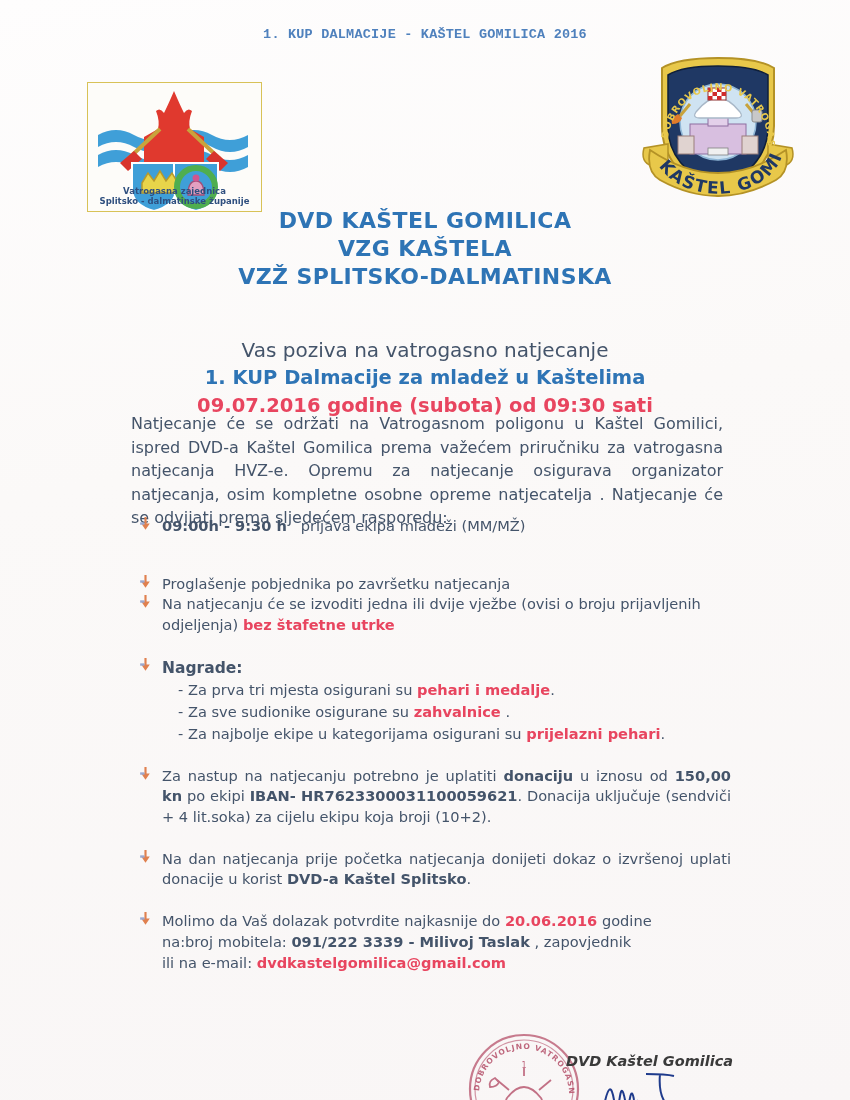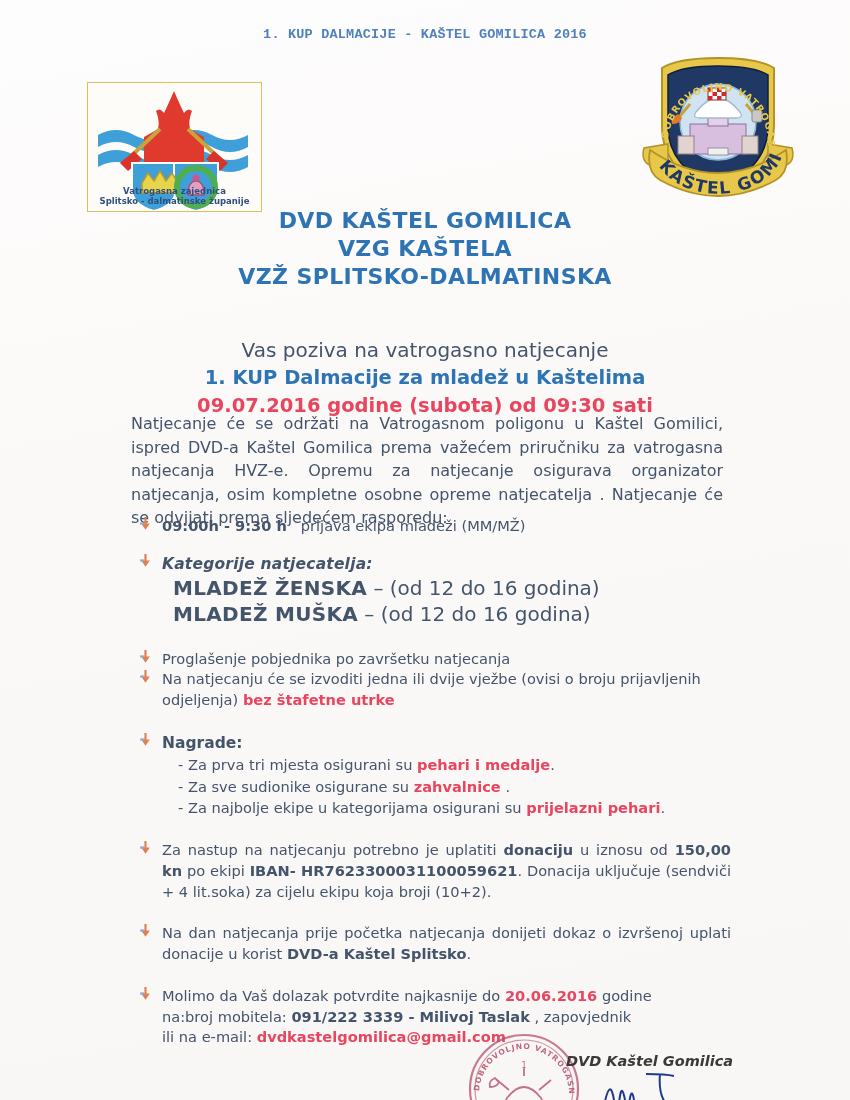--- a/index.html
+++ b/index.html
@@ -312,35 +312,20 @@
       <svg class="arrow" viewBox="0 0 12 14">
         <path d="M5 0 h2 v6 h3 l-4 6 l-4 -6 h3 z" fill="#e0804f"></path>
         <rect x="1" y="5" width="4" height="2.2" fill="#9aa8d0"></rect>
       </svg>
       <span class="b-strong">09:00h - 9:30 h</span>
       <span>&nbsp;&nbsp;</span><span>prijava ekipa mladeži (MM/MŽ)</span>
     </div>
 
     <div class="sec-gap"></div>
 
-    <div class="bullet-row">
-      <svg class="arrow" viewBox="0 0 12 14">
-        <path d="M5 0 h2 v6 h3 l-4 6 l-4 -6 h3 z" fill="#e0804f"></path>
-        <rect x="1" y="5" width="4" height="2.2" fill="#9aa8d0"></rect>
-      </svg>
-      <div class="cat-head">Kategorije natjecatelja:</div>
-      <div class="cat-line">
-        <span class="nm">MLADEŽ ŽENSKA</span>
-        <span>– (od 12 do 16 godina)</span>
-      </div>
-      <div class="cat-line">
-        <span class="nm">MLADEŽ MUŠKA</span>
-        <span> – (od 12 do 16 godina)</span>
-      </div>
-    </div>
 
     <div class="sec-gap-lg"></div>
 
     <div class="bullet-row">
       <svg class="arrow" viewBox="0 0 12 14">
         <path d="M5 0 h2 v6 h3 l-4 6 l-4 -6 h3 z" fill="#e0804f"></path>
         <rect x="1" y="5" width="4" height="2.2" fill="#9aa8d0"></rect>
       </svg>
       <span>Proglašenje pobjednika po završetku natjecanja</span>
     </div>

